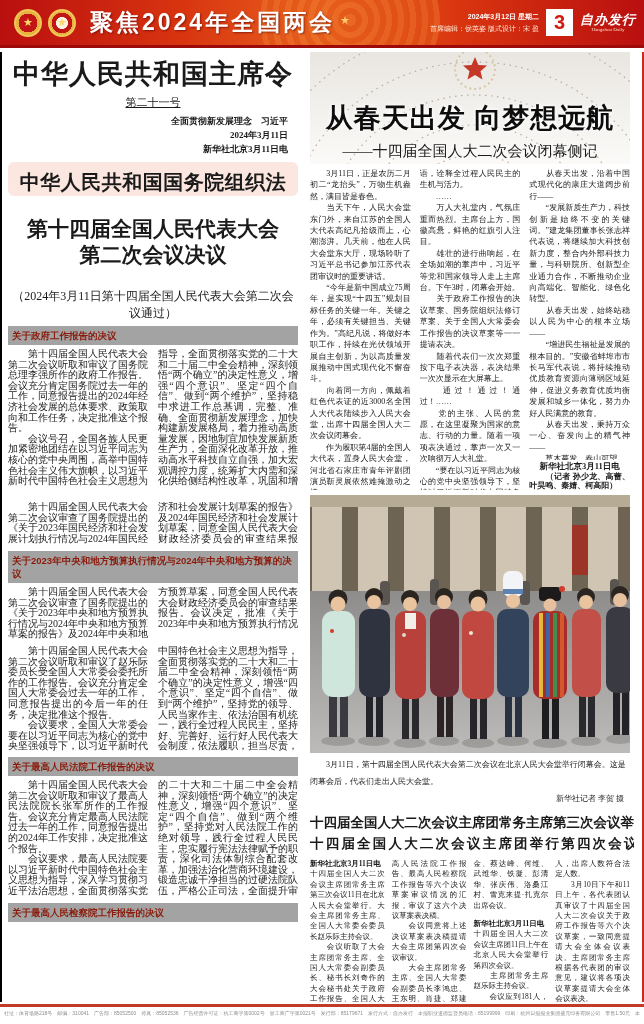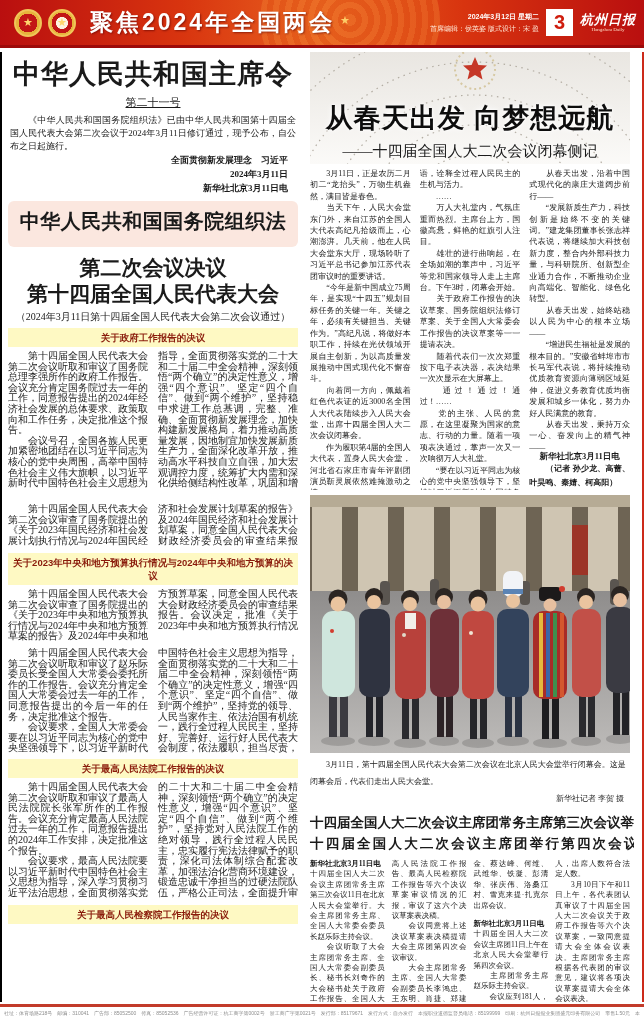--- a/index.html
+++ b/index.html
@@ -32,54 +32,54 @@
   .page-footer{position:absolute;left:4px;right:4px;top:1010px;font-size:5px;color:#8d8d8d;
                font-family:"Liberation Sans",sans-serif;white-space:nowrap;overflow:hidden;}
   
   .leftcol{width:302px;padding:2px 6px 0 6px;box-sizing:border-box;overflow:hidden;}
   .decree{text-align:center;margin-bottom:6px;}
   .decree-title{margin:2px 0 0;font-size:27px;font-weight:900;letter-spacing:1px;
                 font-family:"Liberation Sans","DejaVu Sans",sans-serif;}
   .decree-no{font-size:11px;margin:3px 0 4px;text-decoration:underline;}
   .decree-body{font-size:9px;line-height:13px;text-align:justify;margin:0 2px;text-indent:2em;}
   .sig{font-size:9px;font-weight:bold;text-align:right;line-height:14px;padding-right:10px;}
-  .lawbox{background:#fbe7df;border-radius:6px;padding:7px 9px 12px;margin-bottom:8px;}
+  .lawbox{background:#fbe7df;border-radius:6px;padding:7px 9px 0;margin-bottom:20px;}
   .law-title{margin:0;text-align:center;font-size:20px;font-weight:900;letter-spacing:.5px;
              font-family:"Liberation Sans",sans-serif;}
   .lawrow{display:flex;gap:6px;margin-top:4px;align-items:center;}
   .law-note{flex:1;font-size:8.5px;line-height:12px;margin:0;text-align:justify;}
   .qr{display:flex;gap:2px;align-items:center;}
   .qrimg{width:30px;height:30px;background:
      repeating-linear-gradient(0deg,#222 0 2px,transparent 2px 5px),
      repeating-linear-gradient(90deg,#222 0 2px,#f7f7f7 2px 5px);border:2px solid #333;}
   .qrlabel{writing-mode:vertical-rl;font-size:7px;color:#333;letter-spacing:1px;}
   .res-title{text-align:center;margin:2px 0 4px;}
   .res-title .t{font-size:21px;font-weight:900;line-height:26px;font-family:"Liberation Sans",sans-serif;}
-  .res-sub{font-size:10px;margin-top:3px;font-family:Liberation Serif, serif;}
+  .res-sub{font-size:12px;margin-top:20px;font-family:Liberation Serif, serif;}
   .res{margin-bottom:5px;}
-  .res-band{background:#fef9c3;color:#8a1b0b;font-weight:bold;font-size:9.5px;text-align:center;
+  .res-band{background:#a3a3a3;color:#8a1b0b;font-weight:bold;font-size:9.5px;text-align:left;
             padding:3px 4px;line-height:13px;font-family:"Liberation Sans",sans-serif;}
   .res-body{margin-top:4px;column-count:2;column-gap:10px;font-size:10px;line-height:10.6px;
             text-align:justify;overflow:hidden;white-space:pre-line;}
   .h150{height:148px}.h48{height:44px}.h58{height:54px}.h108{height:106px}.h120{height:118px}
   
   .rightcol{width:330px;padding:0 4px 0 6px;box-sizing:border-box;display:flex;flex-direction:column;overflow:hidden;}
   .feature-head{position:relative;height:112px;flex:none;overflow:hidden;}
   .feature-head svg{position:absolute;inset:0;}
   .feature-headline{position:absolute;left:0;right:0;top:48px;text-align:center;font-size:27px;font-weight:900;
      letter-spacing:1px;color:#0d0d0d;font-family:"Liberation Sans","DejaVu Sans",sans-serif;
      text-shadow:0 0 3px #fff,0 0 6px #fff;}
   .feature-sub{position:absolute;left:0;right:0;top:90px;text-align:center;font-size:15px;color:#1c1c1c;
      text-shadow:0 0 3px #fff;}
   .feature-body{display:flex;gap:9px;height:322px;flex:none;margin-top:4px;}
   .fcol{flex:1;font-size:8px;line-height:11.4px;text-align:justify;overflow:hidden;white-space:pre-line;}
   .fcol3{flex:1;display:flex;flex-direction:column;overflow:hidden;}
   .fcol3 .ftext{flex:1;font-size:8px;line-height:11.4px;text-align:justify;overflow:hidden;white-space:pre-line;}
   .f-src{font-size:8.5px;font-weight:bold;text-align:center;line-height:12px;flex:none;}
-  .f-byline{font-size:8px;font-weight:bold;line-height:14px;flex:none;text-align:justify;}
+  .f-byline{font-size:8px;font-weight:bold;line-height:9px;flex:none;text-align:justify;}
   .photo{margin:5px 0 0;height:258px;flex:none;overflow:hidden;}
   .photo svg{display:block;}
   .caption{flex:none;font-size:8px;line-height:17px;color:#222;margin-top:3px;}
   .caption .credit{display:block;text-align:right;padding-right:6px;}
   .presidium{flex:none;margin-top:5px;}
   .p-h{margin:0;text-align:center;font-size:13.5px;font-weight:900;line-height:21px;
        font-family:"Liberation Sans",sans-serif;white-space:nowrap;}
   .p-h.spaced{letter-spacing:2.2px;}
   .p-body{margin-top:5px;height:158px;column-count:4;column-gap:7px;font-size:7.5px;line-height:10.4px;
           text-align:justify;overflow:hidden;}
@@ -100,46 +100,45 @@
       <span class="emblem cppcc">★</span>
       <h1 class="banner-title">聚焦2024年全国两会</h1>
     </div>
     <div class="banner-right">
       <div class="banner-meta">
         <div class="d1">2024年3月12日 星期二</div>
         <div>首席编辑：侯英姿 版式设计：宋 盈</div>
       </div>
       <div class="pageno">3</div>
       <div class="masthead">
-        <div class="cn">杭州日报</div>
+        <div class="cn">自办发行</div>
         <div class="en">Hangzhou Daily</div>
       </div>
     </div>
   </header>
 
   <div class="content">
 
     <div class="leftcol">
 
       <section class="decree">
         <h2 class="decree-title">中华人民共和国主席令</h2>
         <div class="decree-no">第二十一号</div>
-        <p class="decree-body">《中华人民共和国国务院组织法》已由中华人民共和国第十四届全国人民代表大会第二次会议于2024年3月11日修订通过，现予公布，自公布之日起施行。</p>
         <div class="sig">全面贯彻新发展理念　习近平</div>
         <div class="sig">2024年3月11日</div>
         <div class="sig">新华社北京3月11日电</div>
       </section>
 
       <section class="lawbox">
         <h2 class="law-title">中华人民共和国国务院组织法</h2>
       </section>
 
       <section class="res-title">
+        <div class="t">第十四届全国人民代表大会</div>
         <div class="t">第二次会议决议</div>
-        <div class="t">第十四届全国人民代表大会</div>
         <div class="res-sub">（2024年3月11日第十四届全国人民代表大会第二次会议通过）</div>
       </section>
 
       <section class="res">
         <div class="res-band">关于政府工作报告的决议</div>
         <div class="res-body h150">　　第十四届全国人民代表大会第二次会议听取和审议了国务院总理李强所作的政府工作报告。会议充分肯定国务院过去一年的工作，同意报告提出的2024年经济社会发展的总体要求、政策取向和工作任务，决定批准这个报告。
 　　会议号召，全国各族人民更加紧密地团结在以习近平同志为核心的党中央周围，高举中国特色社会主义伟大旗帜，以习近平新时代中国特色社会主义思想为指导，全面贯彻落实党的二十大和二十届二中全会精神，深刻领悟“两个确立”的决定性意义，增强“四个意识”、坚定“四个自信”、做到“两个维护”，坚持稳中求进工作总基调，完整、准确、全面贯彻新发展理念，加快构建新发展格局，着力推动高质量发展，因地制宜加快发展新质生产力，全面深化改革开放，推动高水平科技自立自强，加大宏观调控力度，统筹扩大内需和深化供给侧结构性改革，巩固和增强经济回升向好态势，增进民生福祉，保持社会稳定，坚定信心、真抓实干、团结奋进，为以中国式现代化全面推进强国建设、民族复兴伟业而不懈奋斗，以优异成绩迎接中华人民共和国成立75周年！</div>
       </section>
 
       <section class="res">

